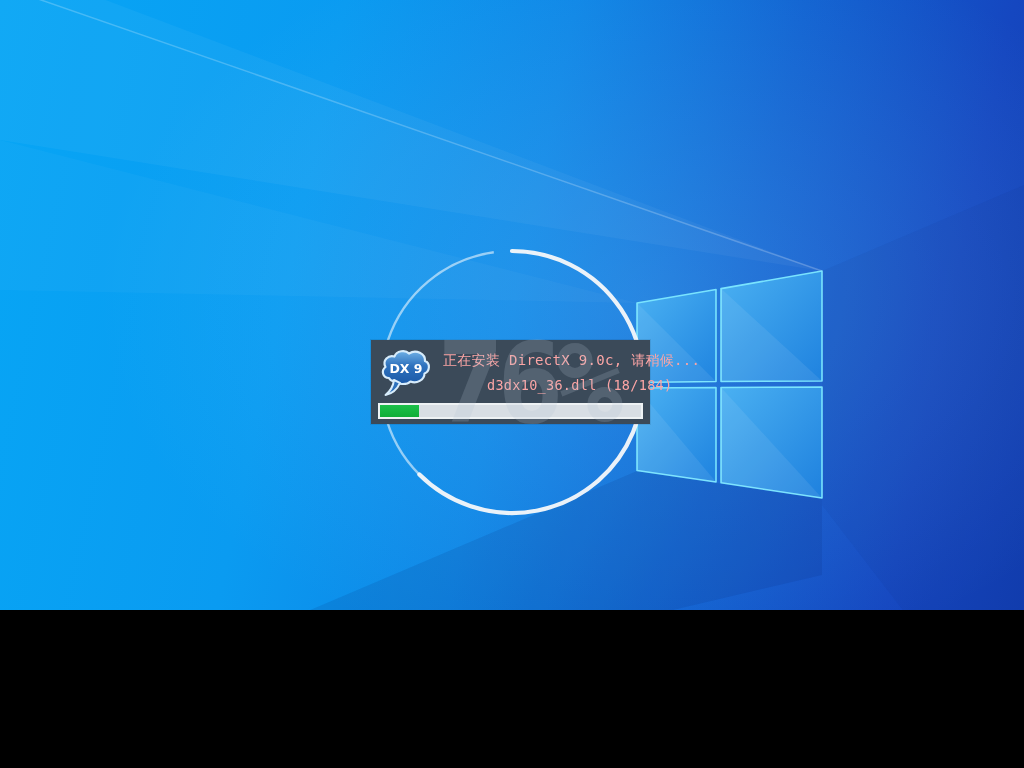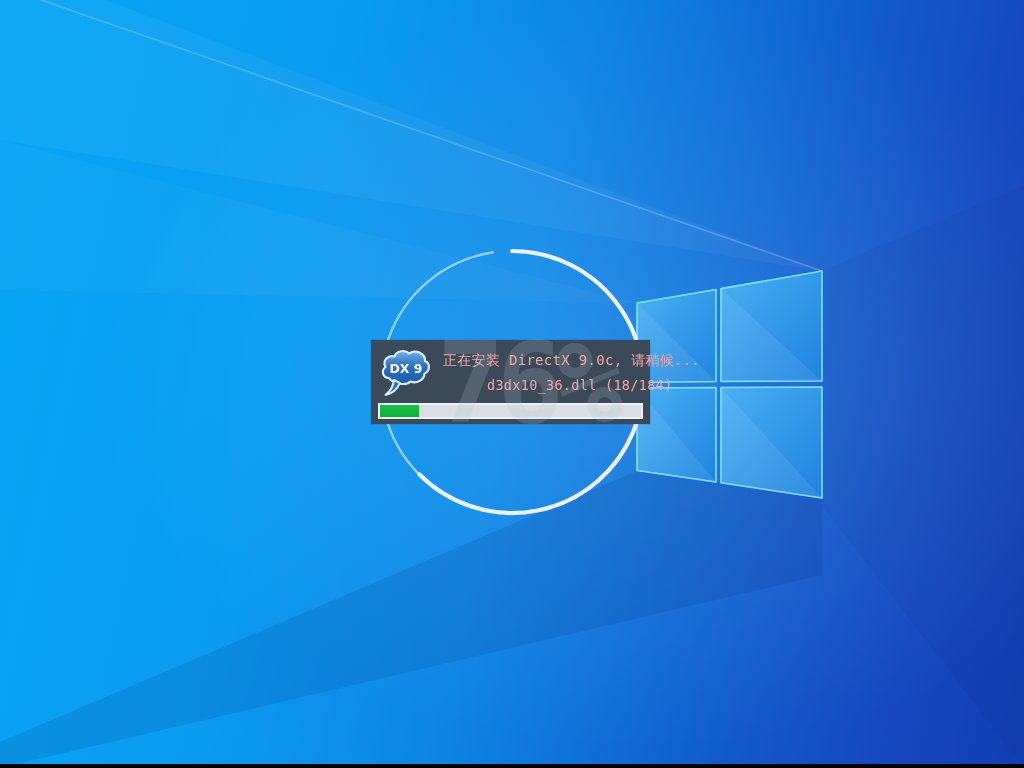--- a/index.html
+++ b/index.html
@@ -1,18 +1,18 @@
 <!DOCTYPE html>
 <html><head>
 <meta charset="utf-8">
 <style>
   html,body{margin:0;padding:0;background:#000;}
   .stage{
     position:relative;
-    width:1024px;height:764px;
+    width:1024px;height:610px;
     overflow:hidden;
     font-family:"DejaVu Sans Mono","Liberation Mono",monospace;
     background:
       radial-gradient(ellipse 760px 520px at 63% 49%, rgba(140,218,255,0.20), rgba(140,218,255,0) 72%),
       linear-gradient(102deg, #07a6f5 0%, #0a9bf1 30%, #0e86e6 50%, #1162d1 70%, #1547c0 88%, #123eb2 100%);
   }
   .stage svg.scene{position:absolute;left:0;top:0;z-index:1;}
 
   
   .dlg{

